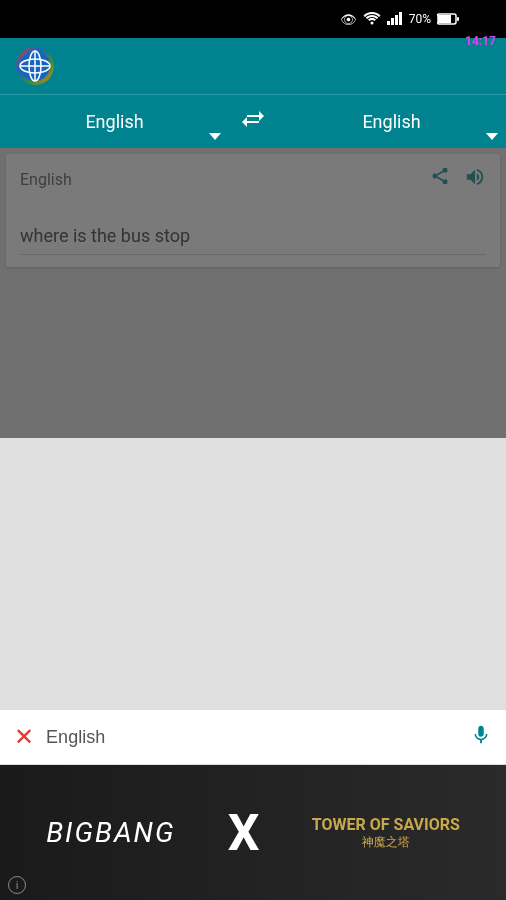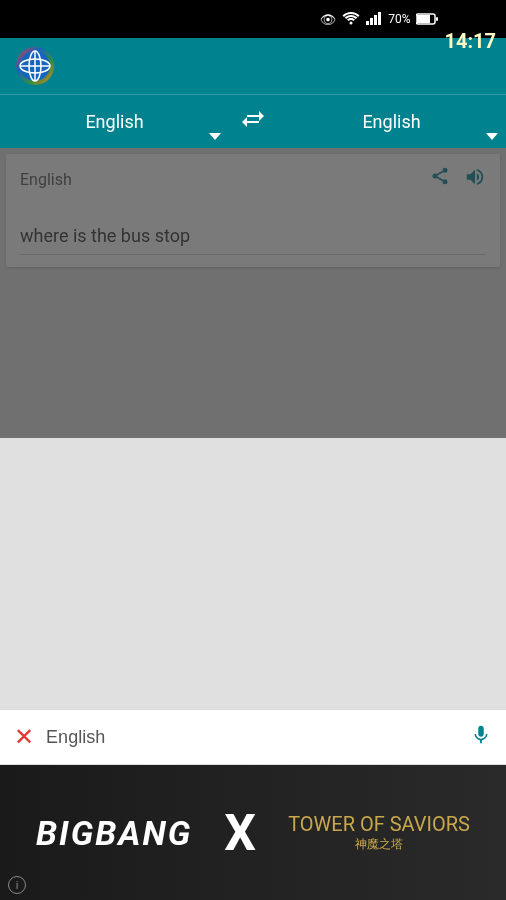--- a/index.html
+++ b/index.html
@@ -27,22 +27,22 @@
     .status-icons {
       display: flex;
       align-items: center;
       gap: 6px;
     }
     .status-text {
       color: #fff;
       font-size: 12px;
     }
     .status-time {
-      color: #fef9c3;
-      font-size: 20px;
+      color: #d946ef;
+      font-size: 12px;
       font-weight: bold;
       margin-top: 44px;
     }
 
     
     .app-header {
       width: 100%;
       height: 56px;
       background: #00838f;
       display: flex;
@@ -210,39 +210,39 @@
       width: 100%;
       height: 100%;
       background: linear-gradient(90deg, #1a1a1a 0%, #2a2a2a 100%);
       display: flex;
       align-items: center;
       justify-content: space-around;
       padding: 10px 20px;
     }
     .ad-bigbang {
       color: #fff;
-      font-size: 34px;
-      font-weight: 700;
+      font-size: 28px;
+      font-weight: 400;
       letter-spacing: 2px;
       font-style: italic;
     }
     .ad-x {
       color: #fff;
       font-size: 50px;
       font-weight: bold;
     }
     .ad-tower {
       display: flex;
       flex-direction: column;
       align-items: center;
     }
     .ad-tower-en {
       color: #c9a84c;
-      font-size: 20px;
-      font-weight: normal;
+      font-size: 16px;
+      font-weight: bold;
     }
     .ad-tower-cn {
       color: #c9a84c;
       font-size: 12px;
     }
     .ad-info-icon {
       position: absolute;
       bottom: 6px;
       left: 8px;
       width: 18px;

